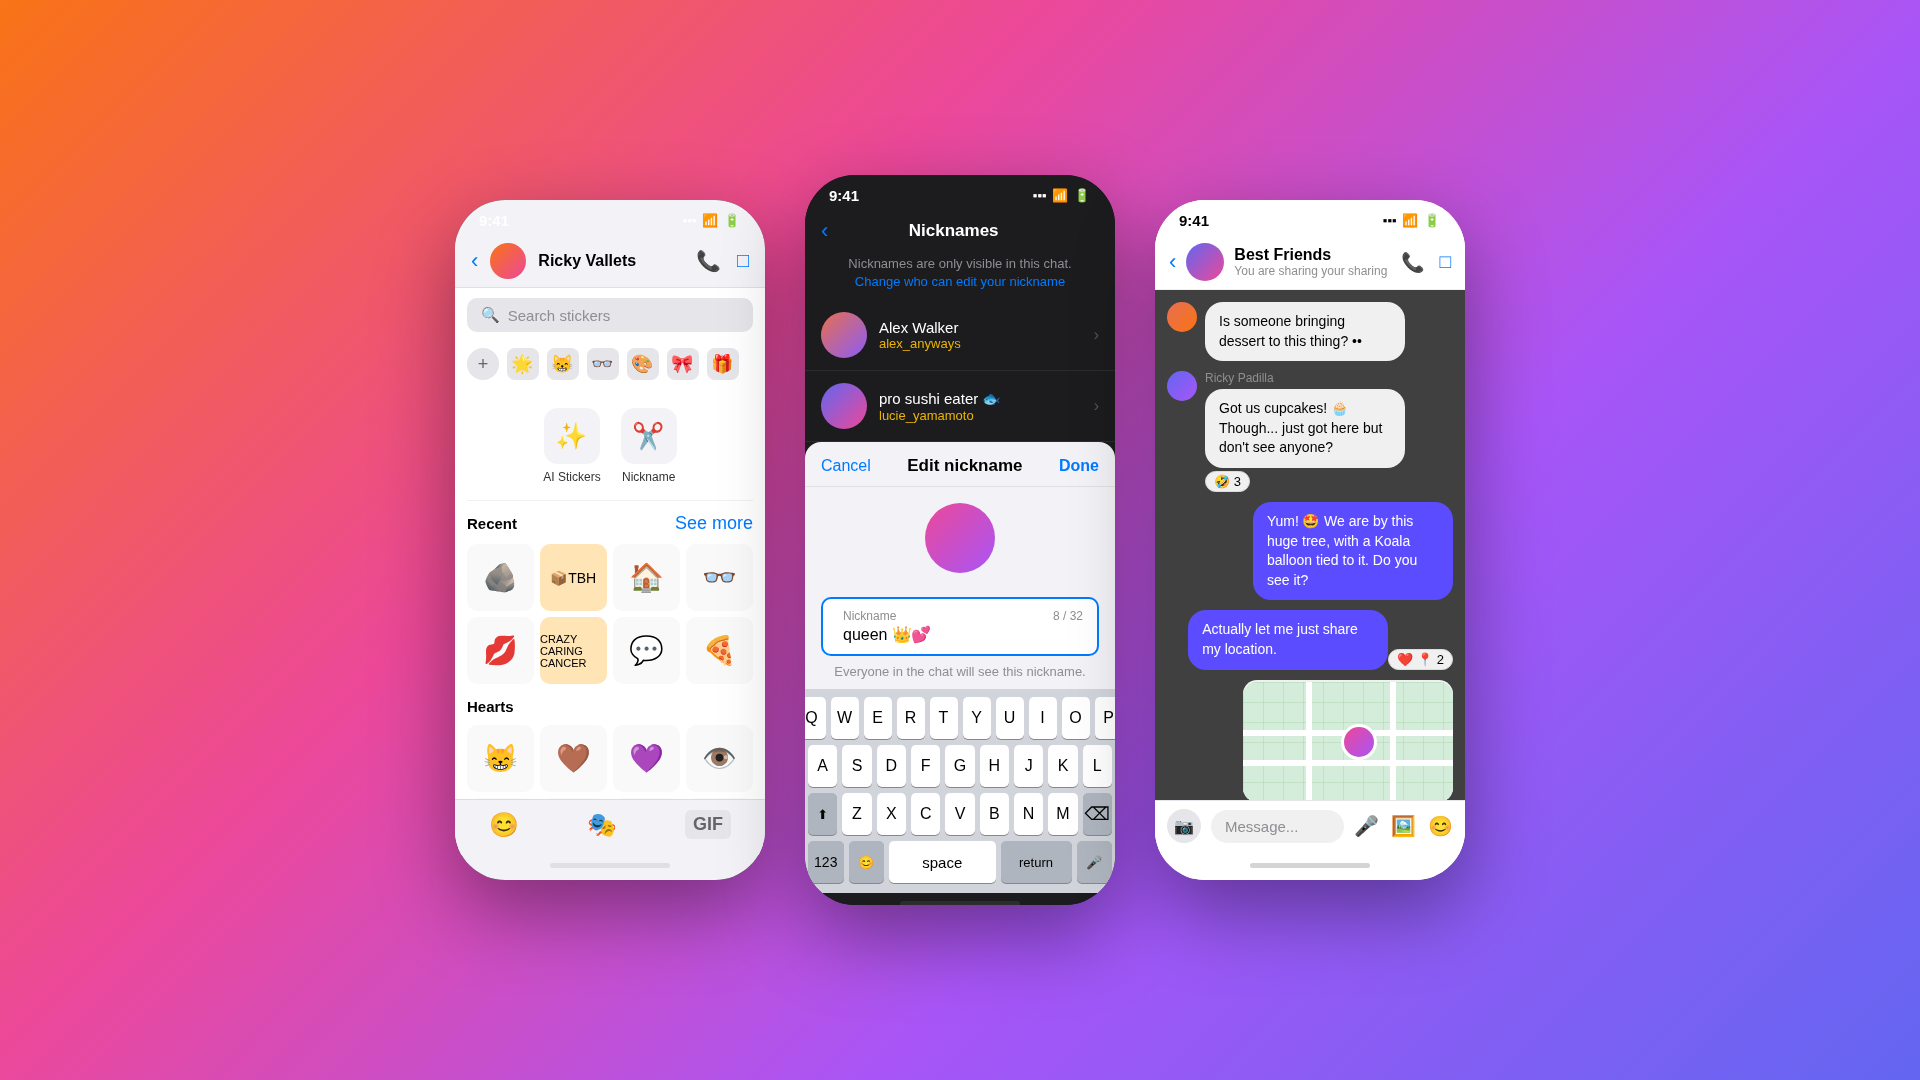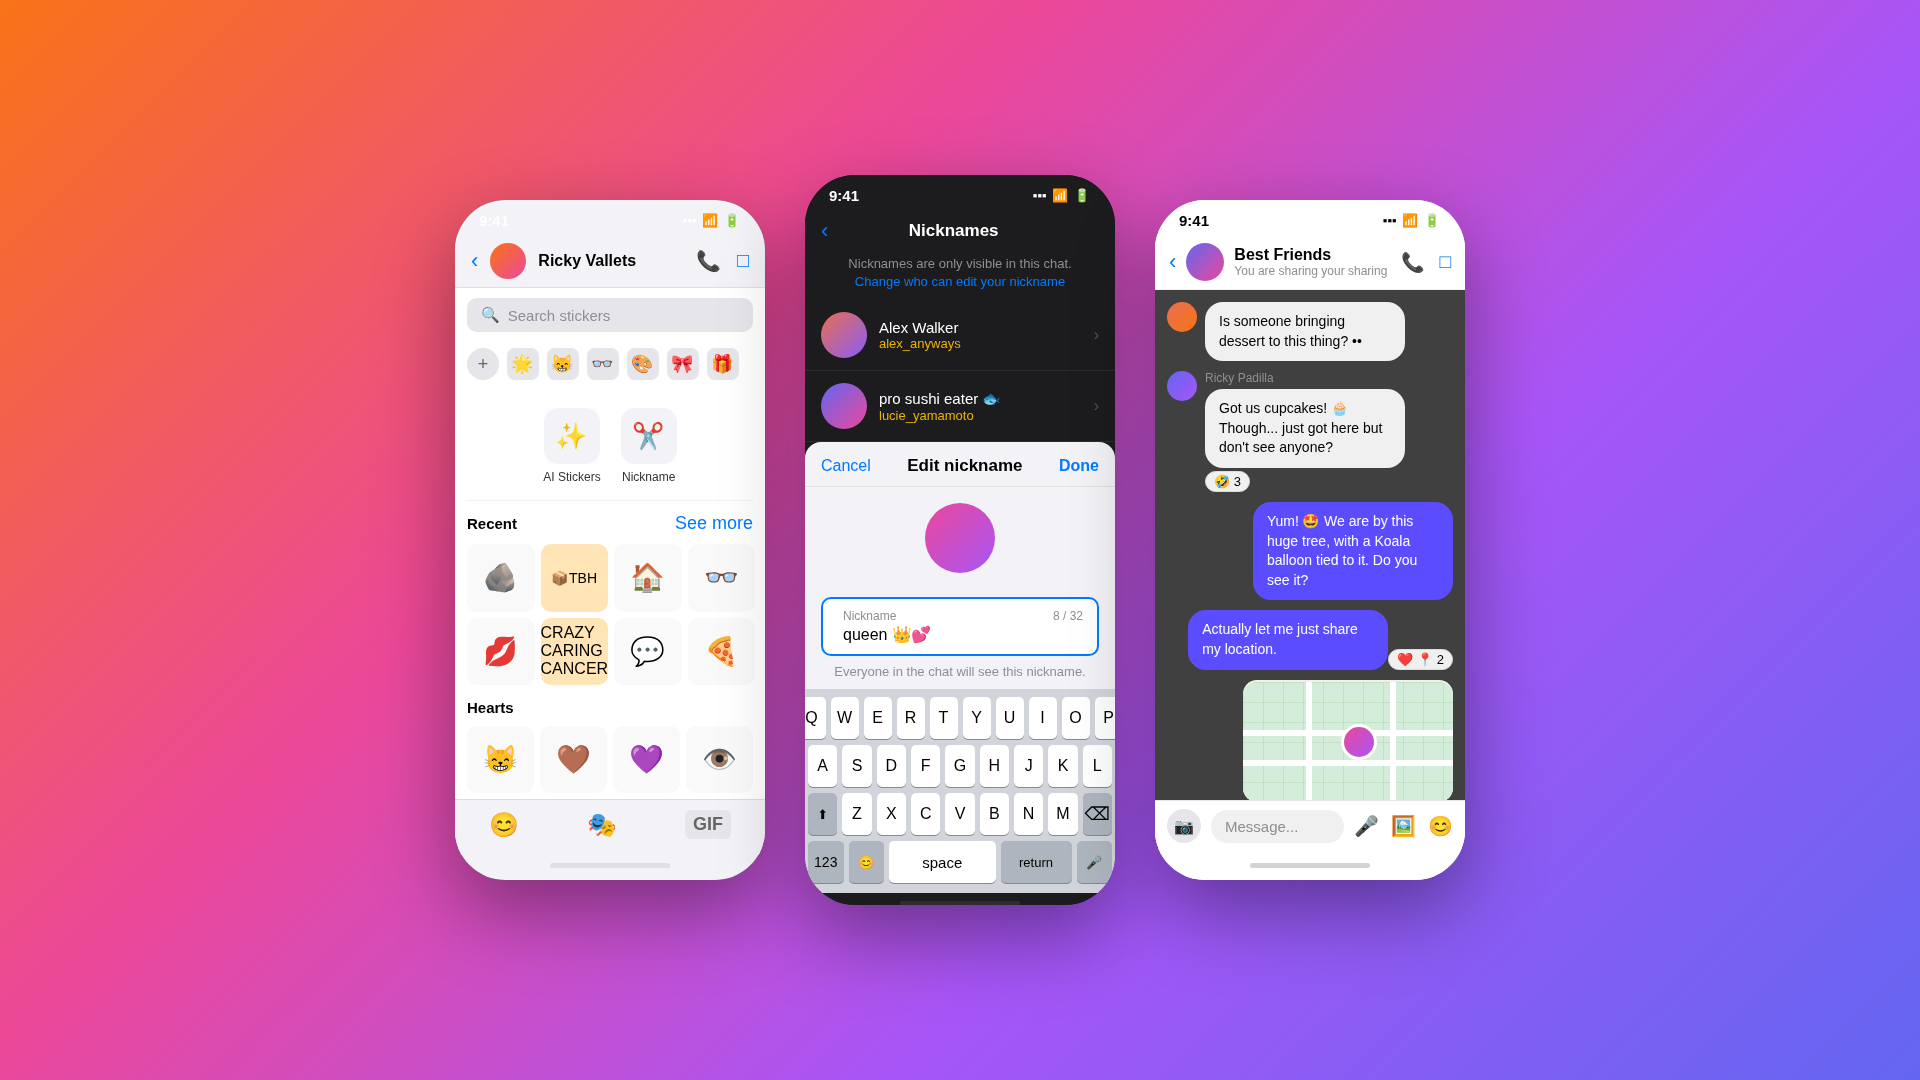--- a/index.html
+++ b/index.html
@@ -470,21 +470,21 @@
         <div class="section-header">
           <span class="section-title">Recent</span>
           <span class="see-more">See more</span>
         </div>
         <div class="sticker-grid">
           <div class="sticker-cell">🪨</div>
           <div class="sticker-cell" style="font-size:14px;background:#ffe4b5;">📦TBH</div>
           <div class="sticker-cell">🏠</div>
           <div class="sticker-cell">👓</div>
           <div class="sticker-cell">💋</div>
-          <div class="sticker-cell" style="font-size:16px;background:#ffe4b5;">CRAZY CARING CANCER</div>
+          <div class="sticker-cell" style="font-size:11px;background:#ffe4b5;">CRAZY CARING CANCER</div>
           <div class="sticker-cell">💬</div>
           <div class="sticker-cell">🍕</div>
         </div>
 
         <div class="section-header">
           <span class="section-title">Hearts</span>
         </div>
         <div class="sticker-grid">
           <div class="sticker-cell">😸</div>
           <div class="sticker-cell">🤎</div>

